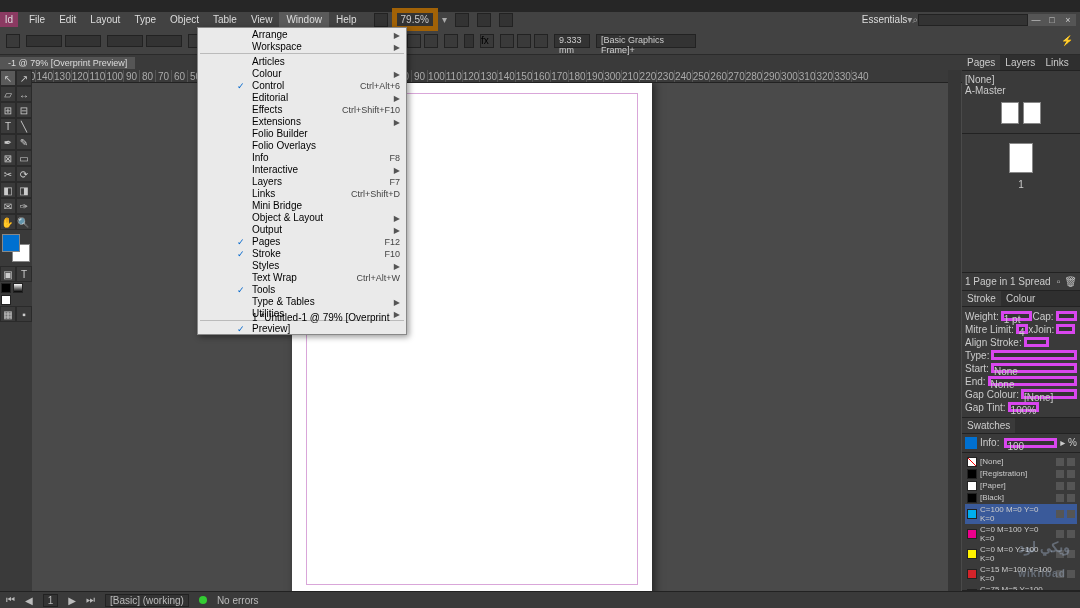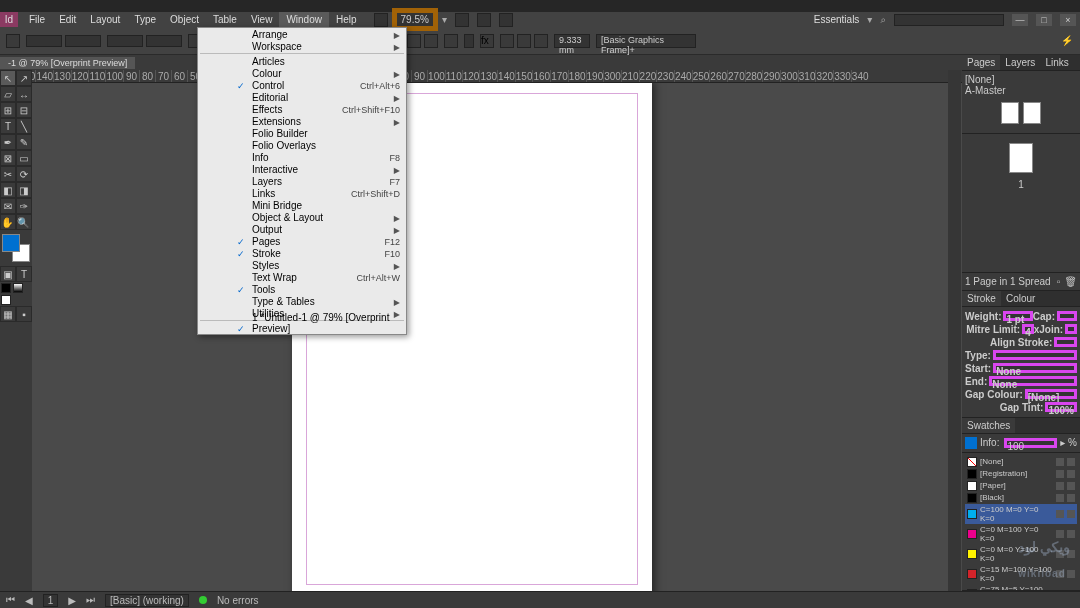--- a/index.html
+++ b/index.html
@@ -10,21 +10,21 @@
 
 
 .menubar { height:15px; background:#424242; display:flex; align-items:center; color:#ddd; }
 .menubar .logo { width:18px; height:15px; background:#8b3a62; display:flex; align-items:center; justify-content:center; margin-right:4px; }
 .menubar .mitem { padding:0 7px; cursor:pointer; line-height:15px; }
 .menubar .mitem.active { background:#5a5a5a; }
 .menubar .zoomctl { margin-left:10px; display:flex; align-items:center; gap:4px; }
 .menubar .zoombox { background:#333; padding:1px 4px; color:#ccc; border:5px solid #a16207; }
 .menubar .icongrp { display:flex; gap:8px; margin-left:8px; }
 .menubar .sicon { width:14px; height:14px; background:#333; border:1px solid #222; }
-.menubar .right { margin-left:auto; display:flex; align-items:center; gap:8px; padding-right:4px; }
+.menubar .right { margin-left:auto; display:flex; align-items:center; gap:0; padding-right:4px; }
 .menubar .search { width:110px; height:12px; background:#333; border:1px solid #222; }
 .menubar .winbtn { width:16px; height:12px; background:#555; color:#ccc; text-align:center; line-height:12px; font-size:9px; }
 
 
 .ctrlbar { height:28px; background:#424242; border-bottom:1px solid #2a2a2a; display:flex; align-items:center; padding:0 6px; gap:6px; }
 .ctrlbar .chunk { display:flex; gap:3px; align-items:center; }
 .ctrlbar .fld { width:36px; height:12px; background:#333; border:1px solid #222; }
 .ctrlbar .btn { width:14px; height:14px; background:#3a3a3a; border:1px solid #222; }
 .ctrlbar .sel { height:14px; background:#333; border:1px solid #222; color:#ccc; padding:0 4px; font-size:9px; }
 
@@ -51,21 +51,21 @@
 .toolcol .sw .bg { position:absolute; right:0; bottom:0; width:18px; height:18px; background:#fff; border:1px solid #888; }
 .toolcol .bot { display:flex; flex-wrap:wrap; }
 .toolcol .bot .b { width:10px; height:10px; border:1px solid #222; margin:1px; }
 
 
 .rpanel { position:absolute; right:0; top:55px; width:118px; bottom:17px; background:#3a3a3a; color:#ccc; display:flex; flex-direction:column; font-size:9px; }
 .ptabs { display:flex; background:#2f2f2f; border-bottom:1px solid #222; }
 .ptabs .pt { padding:2px 5px; cursor:pointer; }
 .ptabs .pt.act { background:#3a3a3a; }
 .psec { border-bottom:1px solid #222; padding:3px; }
-.psec .lbl { display:flex; justify-content:flex-end; padding:1px 0;font-weight:bold; }
+.psec .lbl { display:flex; justify-content:flex-start; padding:1px 0; }
 .psec .fld { background:#333; border:3px solid #d946ef; height:10px; flex:1; margin-left:2px; }
 .minipage { display:flex; justify-content:center; gap:4px; padding:6px; }
 .minipage .mp { width:24px; height:30px; background:#fff; border:1px solid #888; }
 
 
 .swlist .row { display:flex; align-items:center; padding:1px 2px; gap:3px; }
 .swlist .row.sel { background:#3a5a9a; }
 .swlist .chip { width:10px; height:10px; border:1px solid #222; }
 .swlist .nm { flex:1; font-size:8px; overflow:hidden; }
 .swlist .ic { width:8px; height:8px; background:#555; }

